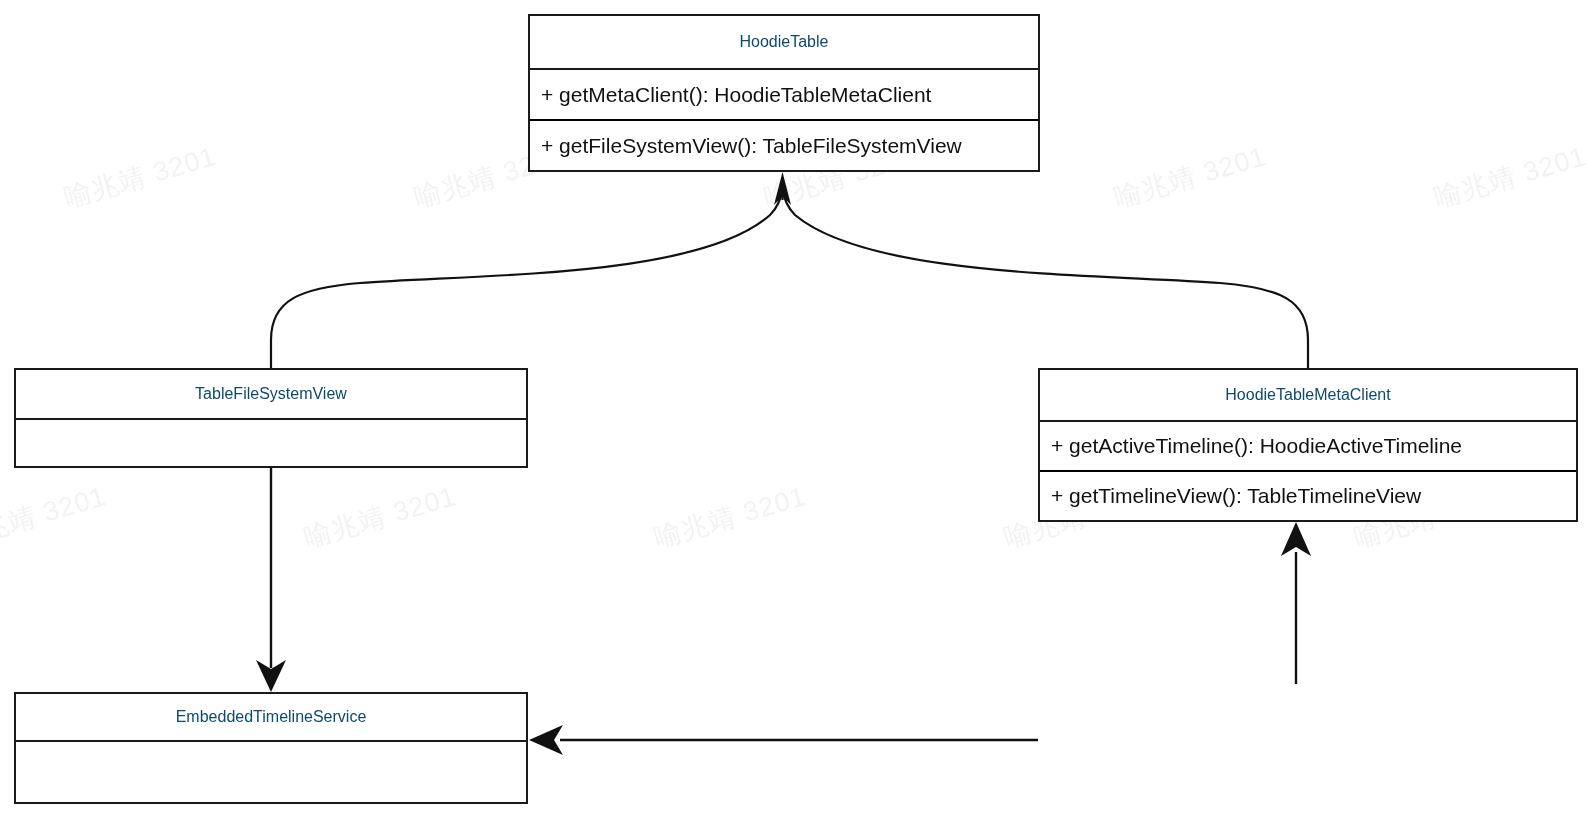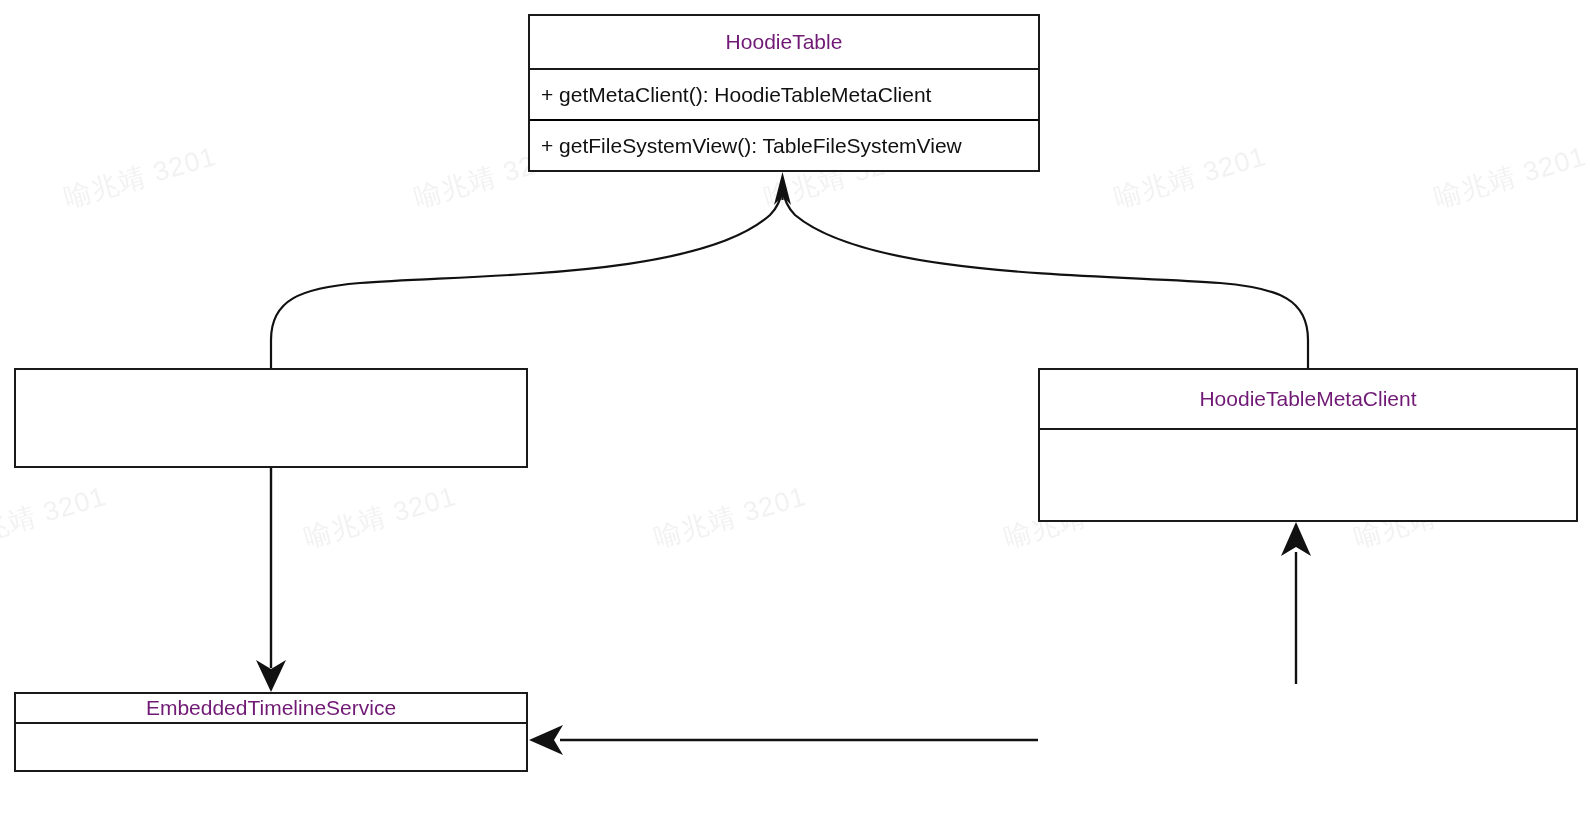--- a/index.html
+++ b/index.html
@@ -54,22 +54,22 @@
     border: 2px solid #1a1a1a;
     z-index: 2;
     display: flex;
     flex-direction: column;
   }
   .uml-name {
     box-sizing: border-box;
     display: flex;
     align-items: center;
     justify-content: center;
-    font-size: 21px;
-    color: #701a75;
+    font-size: 16px;
+    color: #0c4a6e;
     border-bottom: 2px solid #1a1a1a;
     white-space: nowrap;
   }
   .uml-compartment {
     box-sizing: border-box;
     display: flex;
     flex-direction: column;
     justify-content: center;
     flex: 1 1 auto;
   }
@@ -91,23 +91,23 @@
   }
 
   
   #cls-hoodie-table      { left: 528px;  top: 14px;  width: 512px; height: 158px; }
   #cls-hoodie-table .uml-name { height: 54px; }
 
   #cls-tablefilesystemview { left: 14px;  top: 368px; width: 514px; height: 100px; }
   #cls-tablefilesystemview .uml-name { height: 50px; }
 
   #cls-hoodietablemetaclient { left: 1038px; top: 368px; width: 540px; height: 154px; }
-  #cls-hoodietablemetaclient .uml-name { height: 60px; }
+  #cls-hoodietablemetaclient .uml-name { height: 52px; }
 
-  #cls-embeddedtimelineservice { left: 14px; top: 692px; width: 514px; height: 80px; }
+  #cls-embeddedtimelineservice { left: 14px; top: 692px; width: 514px; height: 112px; }
   #cls-embeddedtimelineservice .uml-name { height: 48px; }
 
   #cls-tabletimelineview { left: 1038px; top: 684px; width: 540px; height: 111px; }
   #cls-tabletimelineview .uml-name { height: 56px; }
 </style>
 </head>
 <body>
 
 <div id="canvas">
 
@@ -157,25 +157,30 @@
 
   <div class="uml-class" id="cls-hoodie-table">
     <div class="uml-name">HoodieTable</div>
     <div class="uml-compartment">
       <div class="uml-member">+ getMetaClient(): HoodieTableMetaClient</div>
       <div class="uml-member">+ getFileSystemView(): TableFileSystemView</div>
     </div>
   </div>
 
   <div class="uml-class" id="cls-tablefilesystemview">
+    <div class="uml-name">TableFileSystemView</div>
     <div class="uml-compartment empty"></div>
   </div>
 
   <div class="uml-class" id="cls-hoodietablemetaclient">
     <div class="uml-name">HoodieTableMetaClient</div>
+    <div class="uml-compartment">
+      <div class="uml-member">+ getActiveTimeline(): HoodieActiveTimeline</div>
+      <div class="uml-member">+ getTimelineView(): TableTimelineView</div>
+    </div>
   </div>
 
   <div class="uml-class" id="cls-embeddedtimelineservice">
     <div class="uml-name">EmbeddedTimelineService</div>
     <div class="uml-compartment empty"></div>
   </div>
 
 
 </div>
 

